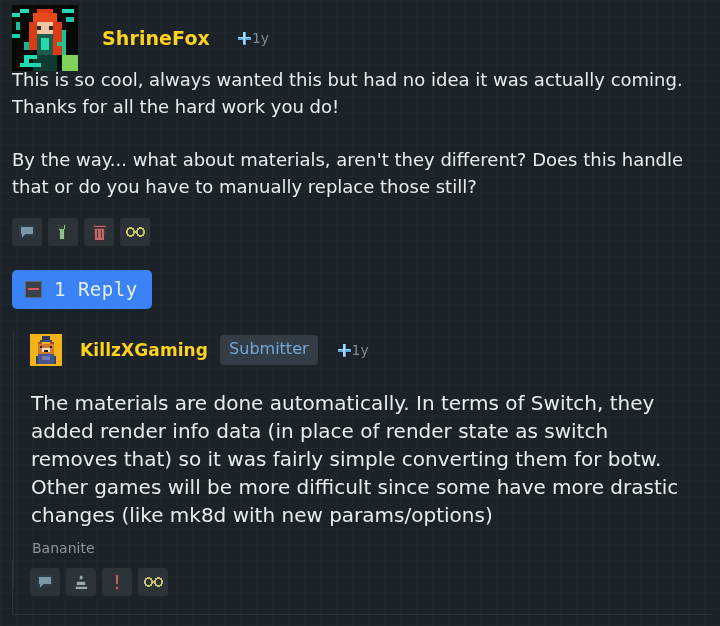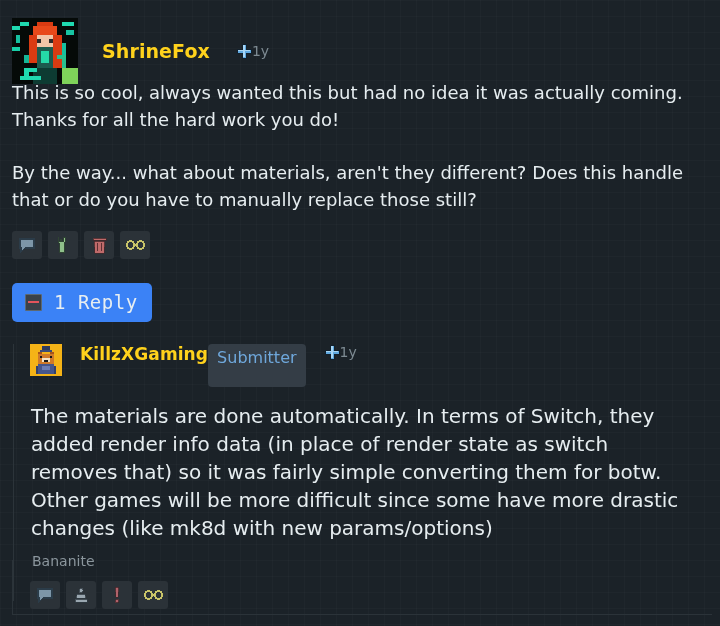--- a/index.html
+++ b/index.html
@@ -24,21 +24,21 @@
     position: relative;
     width: 720px;
     height: 626px;
     box-sizing: border-box;
   }
 
   
   .comment {
     position: absolute;
     left: 0;
-    top: 13px;
+    top: 0;
     width: 720px;
   }
 
   .c-header {
     display: flex;
     align-items: center;
     padding: 10px 0 0 12px;
     height: 66px;
     box-sizing: border-box;
   }
@@ -67,24 +67,25 @@
     font-size: 19px;
     font-weight: bold;
     color: #ffd21c;
     margin-left: 24px;
     letter-spacing: 0.1px;
     white-space: nowrap;
   }
   .username.reply-user { font-size: 17px; margin-left: 18px; }
 
   .badge-pill {
+    margin-left: 12px;
     background: #343d46;
     color: #6fa8dc;
     font-size: 16px;
-    padding: 4px 9px 20px 9px;
+    padding: 4px 9px 7px 9px;
     border-radius: 4px;
     white-space: nowrap;
   }
 
   .meta-group {
     display: flex;
     align-items: center;
     margin-left: 26px;
     white-space: nowrap;
   }
@@ -174,21 +175,21 @@
     position: absolute;
     left: 13px;
     top: 0;
     bottom: 8px;
     width: 1px;
     background: #2c343a;
   }
 
   .r-header {
     display: flex;
-    align-items: flex-start;
+    align-items: center;
     height: 38px;
     padding-left: 8px;
   }
   .avatar-sm {
     width: 32px;
     height: 32px;
     flex: 0 0 auto;
     image-rendering: pixelated;
     overflow: hidden;
     background: #f0a81c;

